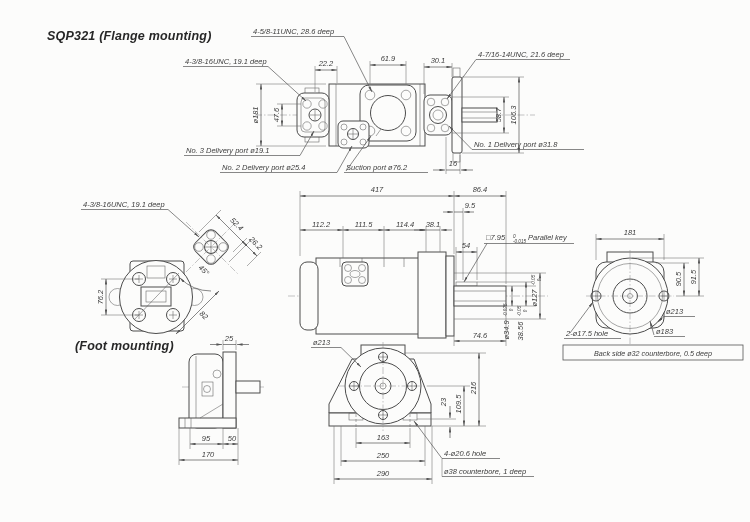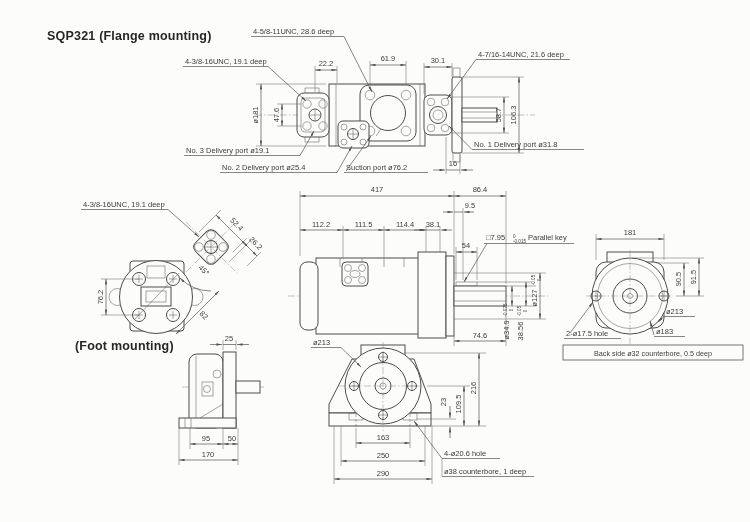--- a/index.html
+++ b/index.html
@@ -1,17 +1,17 @@
 <!DOCTYPE html>
 <html><head>
 <meta charset="utf-8">
 <style>
   html,body{margin:0;padding:0;background:#f4f4f2;}
   #page{position:relative;width:750px;height:522px;background:#fcfcfb;overflow:hidden;
-        font-family:"Liberation Sans",sans-serif;}
+        font-family:"Liberation Sans",sans-serif;font-style:italic;}
   svg{position:absolute;left:0;top:0;}
   text{font-family:"Liberation Sans",sans-serif;font-size:7.5px;fill:#3c3c3c;}
   .ttl{font-size:12.5px;font-weight:bold;fill:#272727;letter-spacing:.2px;}
   .tol{font-size:4.6px;}
   .note{font-size:7.2px;}
   .ln{stroke:#4c4c4c;stroke-width:1;fill:none;}
   .lf{stroke:#4c4c4c;stroke-width:1;fill:#fcfcfb;}
   .lt{stroke:#5d5d5d;stroke-width:.55;fill:none;}
   .ext{stroke:#6a6a6a;stroke-width:.55;fill:none;}
   .dim{stroke:#555;stroke-width:.7;fill:none;marker-start:url(#ar);marker-end:url(#ar);}

